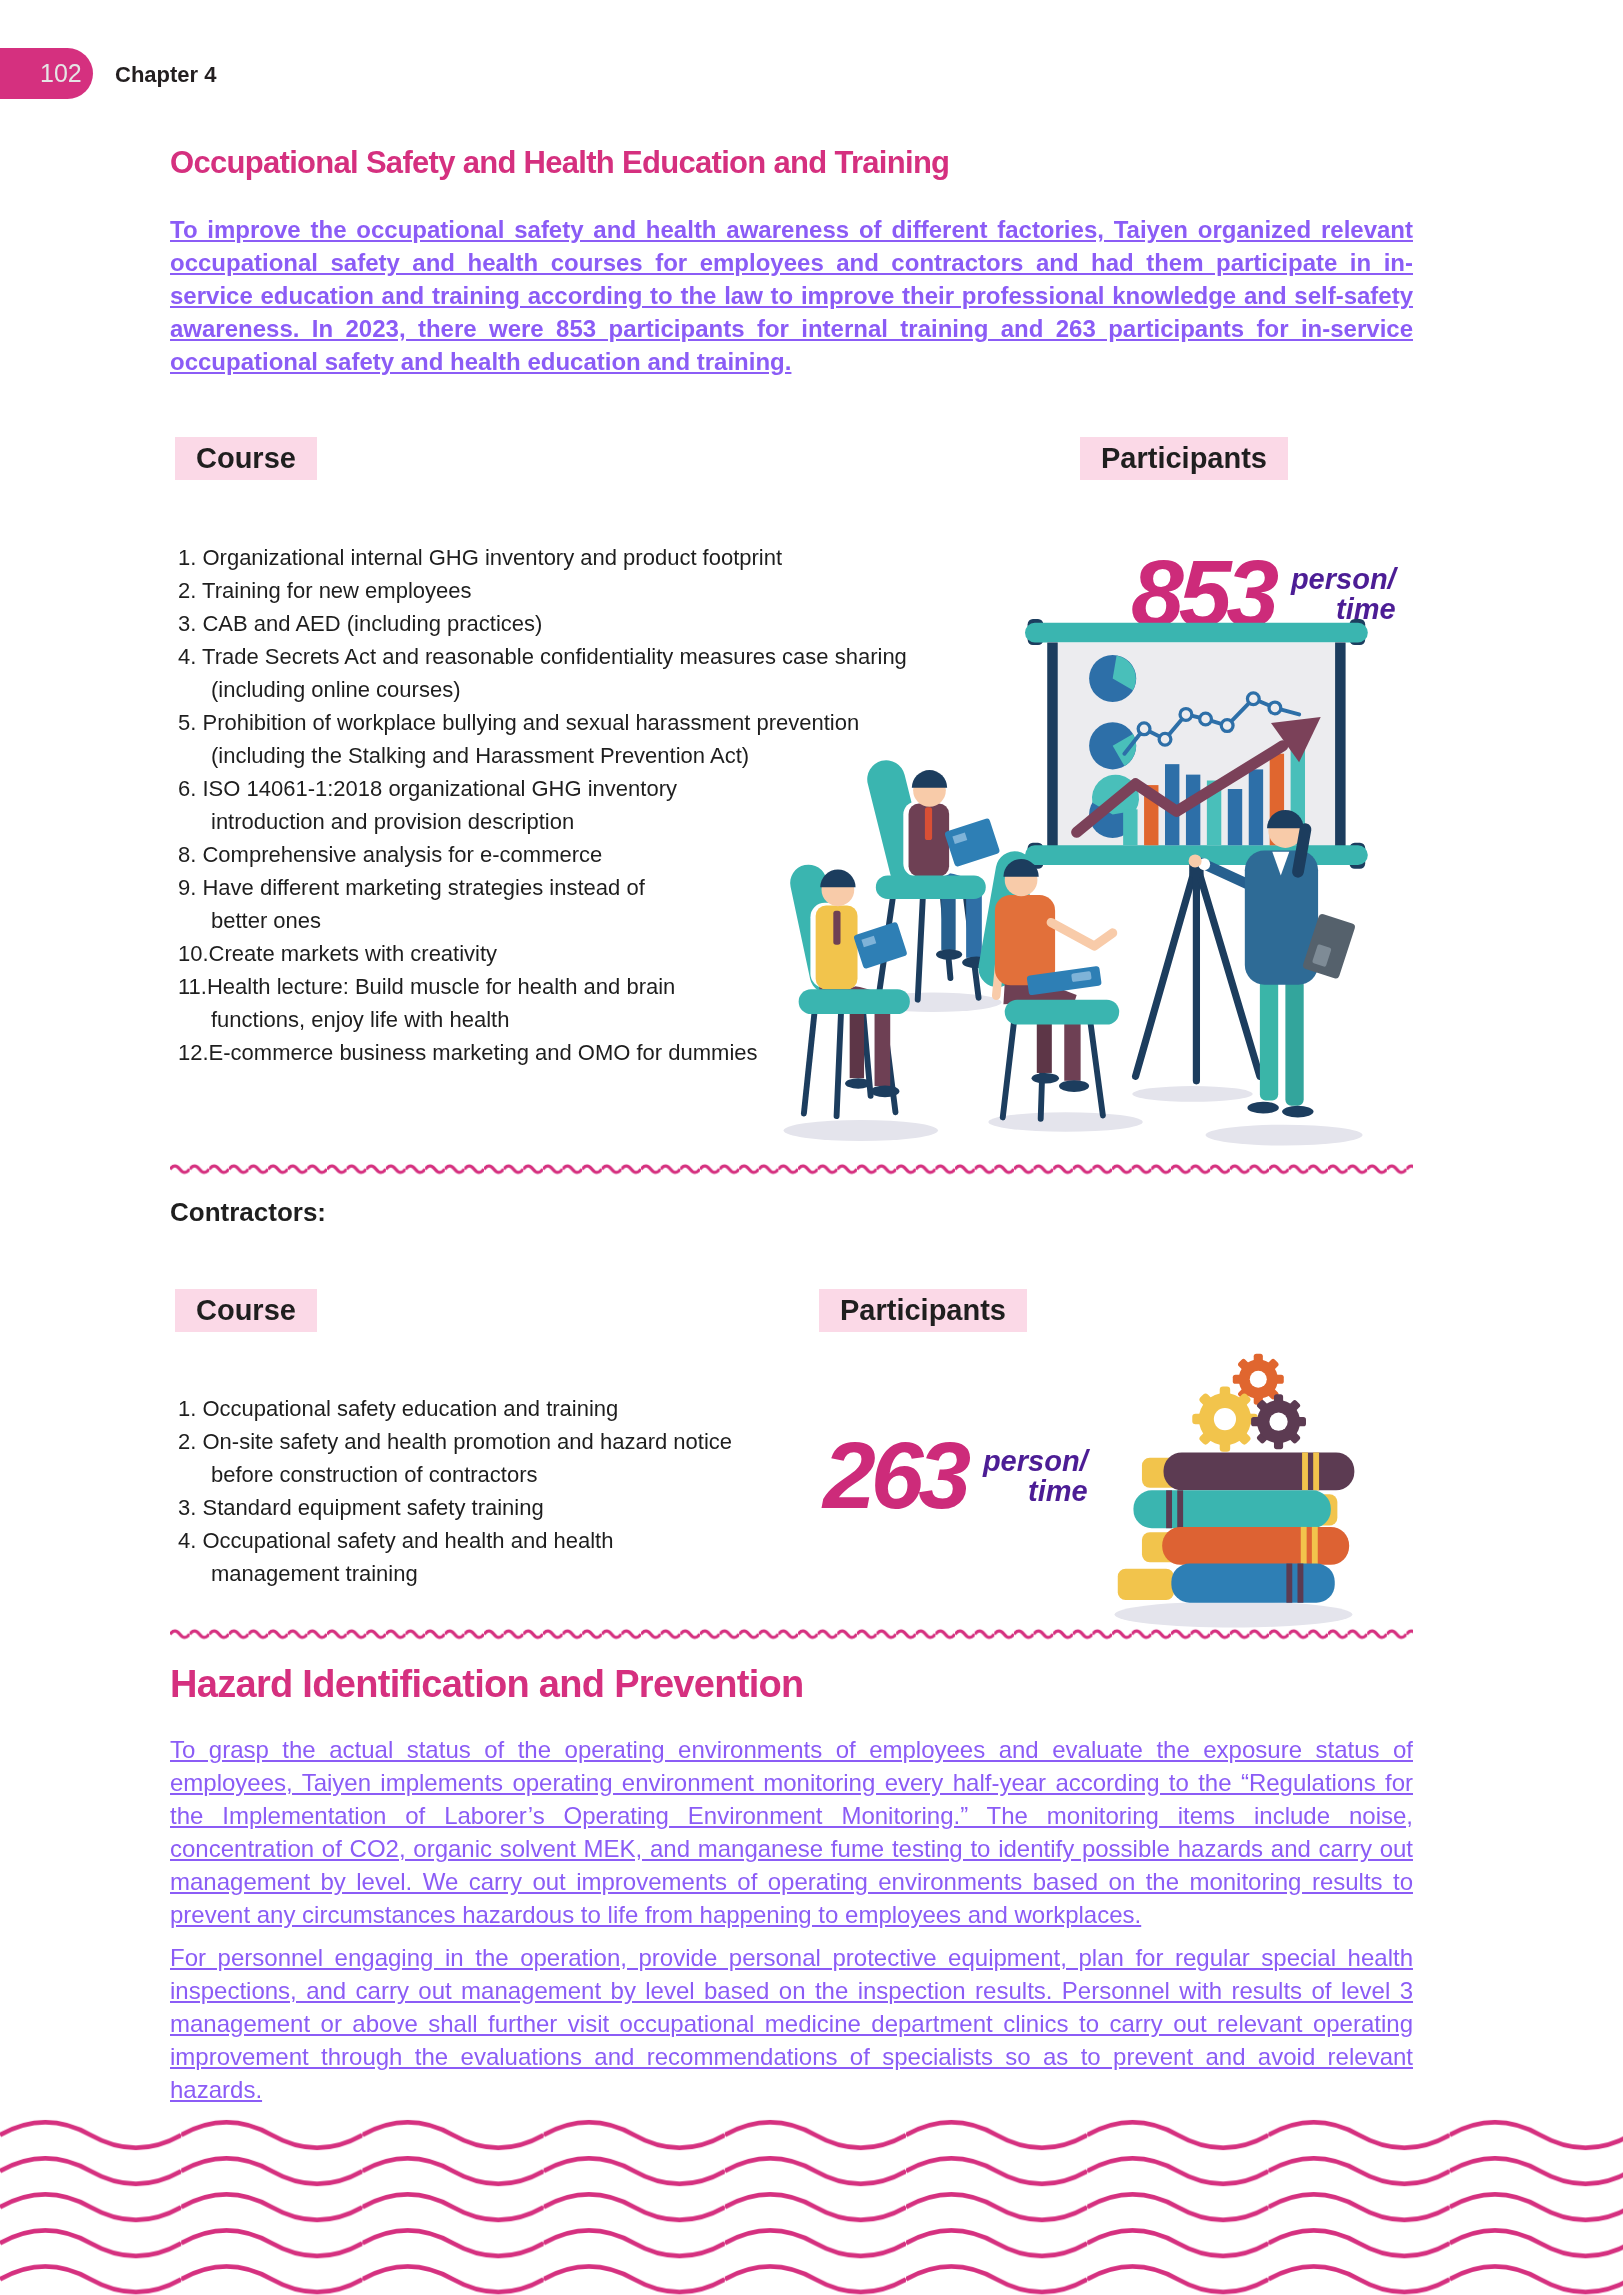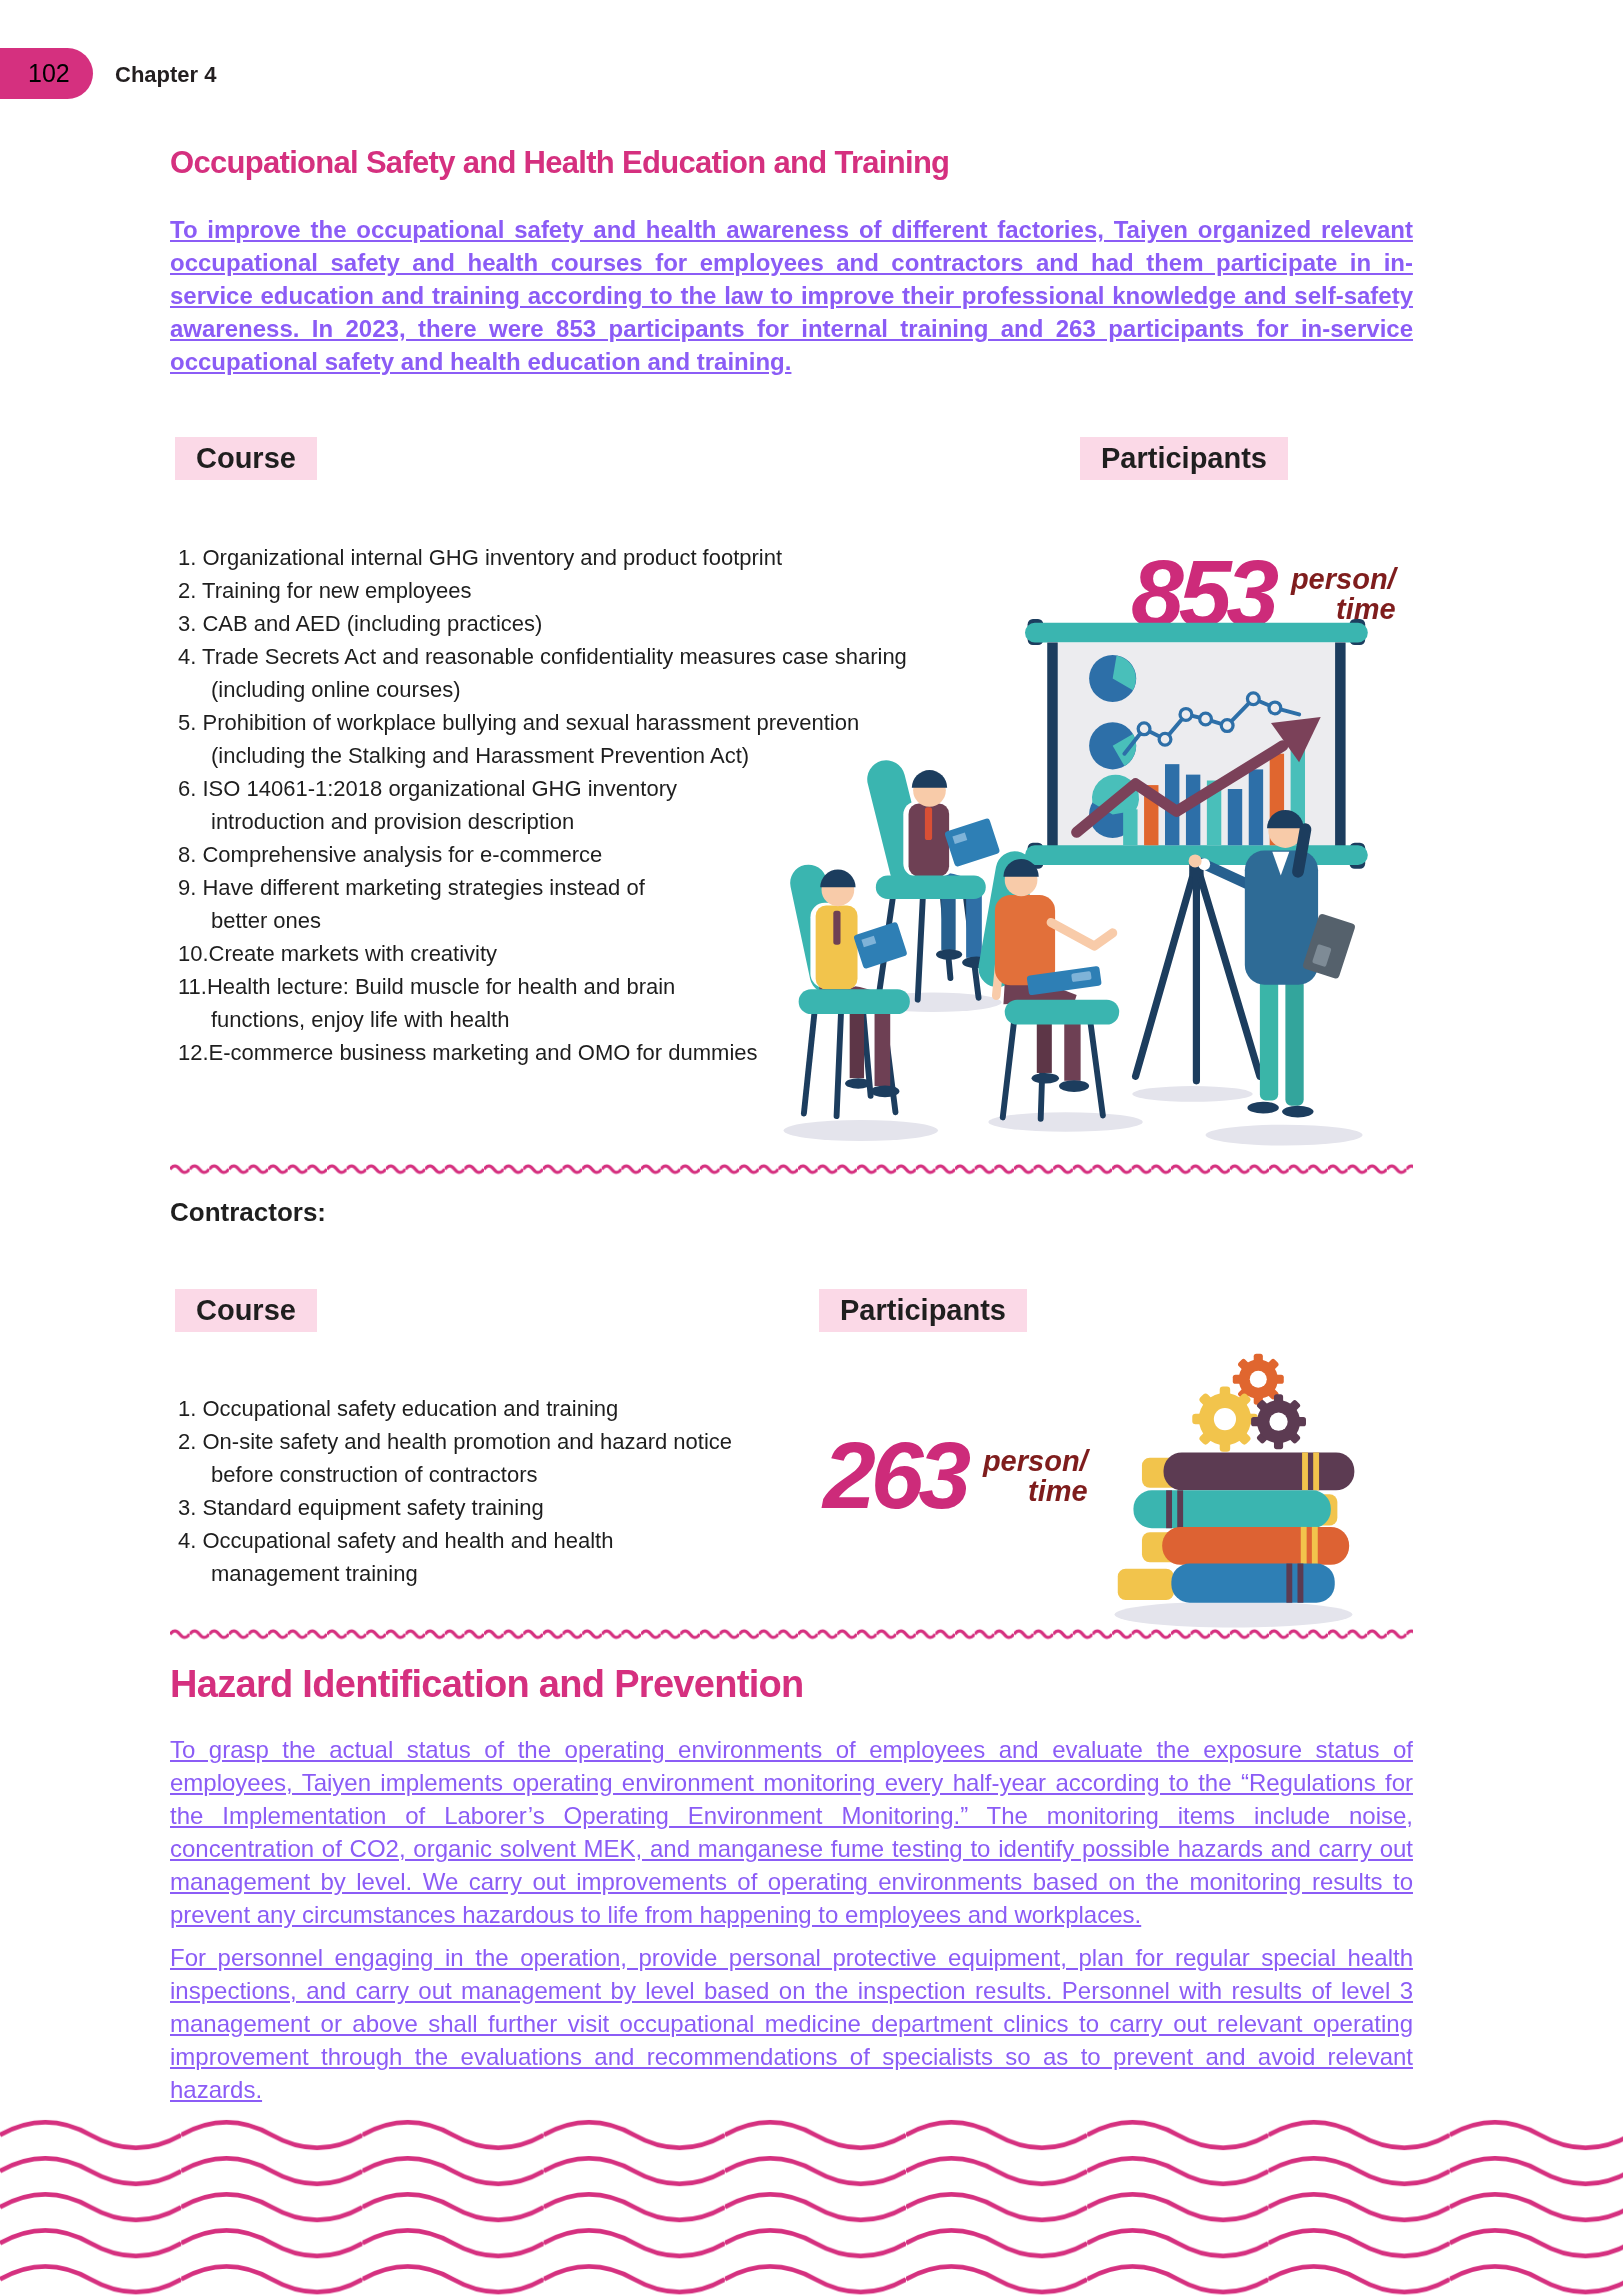--- a/index.html
+++ b/index.html
@@ -6,22 +6,22 @@
   .page {
     position:relative; width:1623px; height:2295px; overflow:hidden;
     font-family:"Liberation Sans", sans-serif; color:#1c1c1c; background:#ffffff;
   }
   .abs { position:absolute; }
 
   
   .page-tab {
     left:0; top:48px; width:93px; height:51px;
     background:#d5307f; border-radius:0 26px 26px 0;
-    color:#000000; font-size:25px; font-weight:300;
-    line-height:51px; padding-left:28px; box-sizing:border-box;
+    color:#e5e5e5; font-size:25px; font-weight:300;
+    line-height:51px; padding-left:40px; box-sizing:border-box;
   }
   .chapter { left:115px; top:62px; font-size:22px; font-weight:bold; color:#231f20; }
 
   .title-main { left:170px; top:145px; font-size:31px; font-weight:bold; color:#d5307f; letter-spacing:-0.7px; }
   .title-hazard { left:170px; top:1663px; font-size:38px; font-weight:bold; color:#d5307f; letter-spacing:-0.7px; }
 
   .para {
     left:170px; width:1243px; font-size:24px; line-height:33px;
     text-align:justify; color:#8b5cf6;text-decoration:underline;
   }
@@ -49,21 +49,21 @@
 
   .figure { display:flex; align-items:flex-start; }
   #fig853 { left:1131px; top:551px; }
   #fig263 { left:823px; top:1433px; }
   .fig-num {
     font-size:95px; font-weight:bold; font-style:italic; color:#cd2b7a;
     line-height:0.9; letter-spacing:-5.2px;
   }
   .fig-unit {
     margin-left:17px; margin-top:14.4px; text-align:right;
-    font-size:29px; font-weight:bold; font-style:italic; color:#7f1d1d; line-height:1.02;
+    font-size:29px; font-weight:bold; font-style:italic; color:#4c1d95; line-height:1.02;
   }
 
   .divider { left:170px; width:1243px; height:14.4px; }
   #divider1 { top:1162px; }
   #divider2 { top:1627px; }
 
   #bottom-waves { left:0; top:2117px; width:1623px; height:179px; }
 
   svg { display:block; }
 </style>

